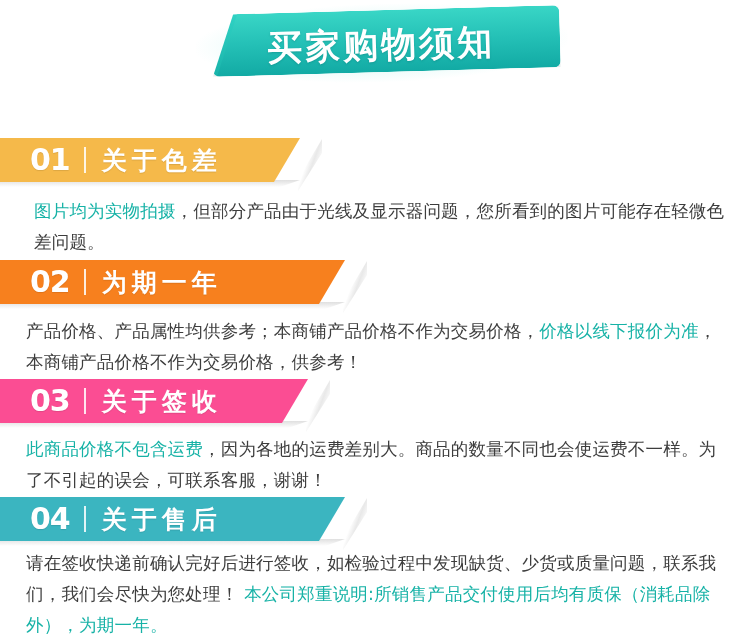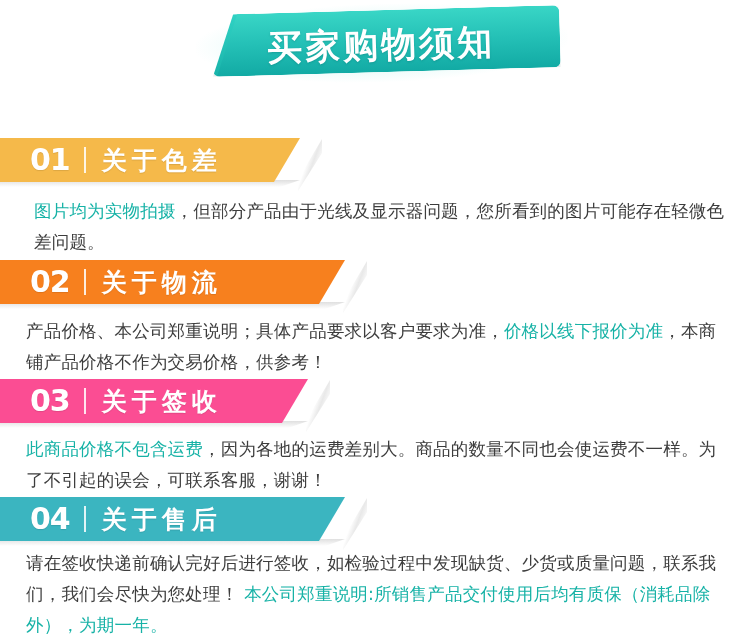--- a/index.html
+++ b/index.html
@@ -180,25 +180,25 @@
     </div>
     <div class="body-text" style="top: 196px; margin-left: 8px;"><span class="hl">图片均为实物拍摄</span><span>，但部分产品由于光线及显示器问题，您所看到的图片可能存在轻微色差问题。</span></div>
     <div class="section" style="top: 260px;">
       <div class="ribbon">
         <div class="ribbon-shadow" style="width: 345px;"></div>
         <div class="ribbon-body" style="width: 345px; background: rgb(247, 128, 30);"></div>
         <div class="ribbon-fold" style="left: 343px;"></div>
         <div class="ribbon-content">
           <span class="ribbon-num">02</span>
           <span class="ribbon-div"></span>
-          <span class="ribbon-label">关于物流</span>
-        </div>
-      </div>
-    </div>
-    <div class="body-text" style="top: 316px;"><span>产品价格、本公司郑重说明；具体产品要求以客户要求为准，</span><span class="hl">价格以线下报价为准</span><span>，本商铺产品价格不作为交易价格，供参考！</span></div>
+          <span class="ribbon-label">为期一年</span>
+        </div>
+      </div>
+    </div>
+    <div class="body-text" style="top: 316px;"><span>产品价格、产品属性均供参考；本商铺产品价格不作为交易价格，</span><span class="hl">价格以线下报价为准</span><span>，本商铺产品价格不作为交易价格，供参考！</span></div>
     <div class="section" style="top: 379px;">
       <div class="ribbon">
         <div class="ribbon-shadow" style="width: 308px;"></div>
         <div class="ribbon-body" style="width: 308px; background: rgb(251, 77, 147);"></div>
         <div class="ribbon-fold" style="left: 306px;"></div>
         <div class="ribbon-content">
           <span class="ribbon-num">03</span>
           <span class="ribbon-div"></span>
           <span class="ribbon-label">关于签收</span>
         </div>

